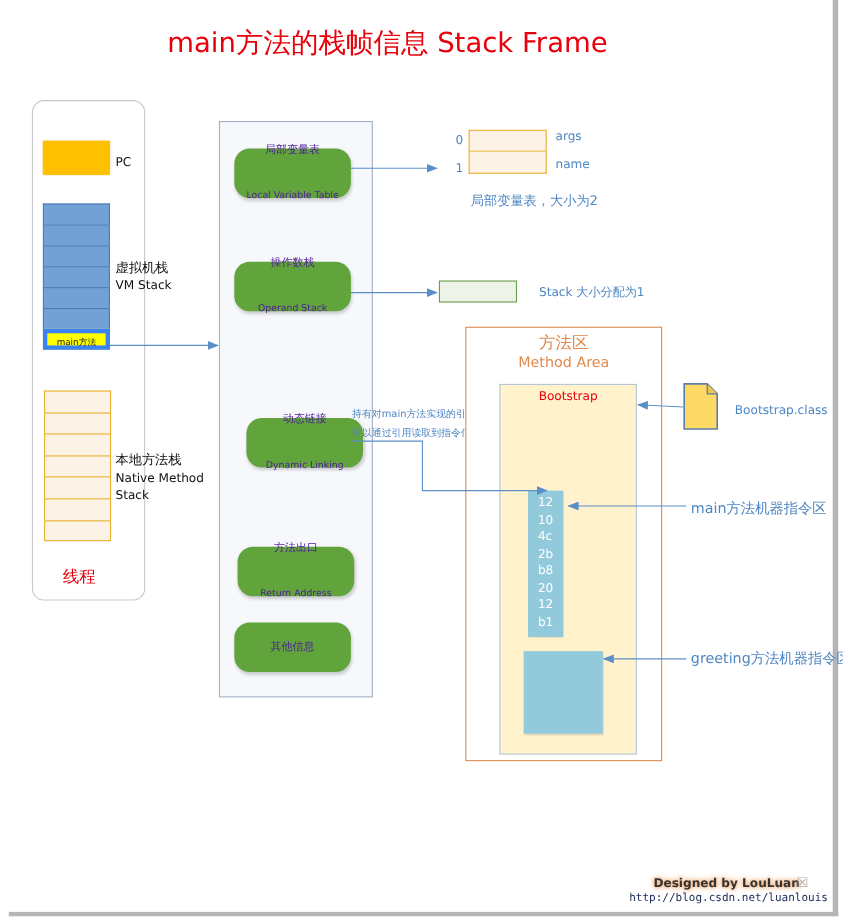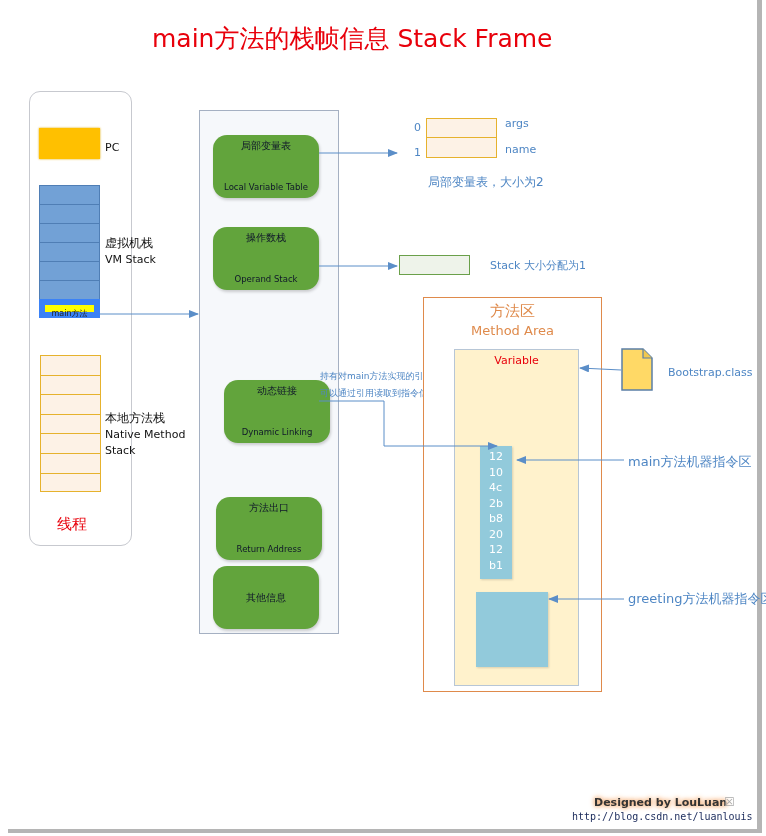--- a/index.html
+++ b/index.html
@@ -6,27 +6,27 @@
   body{width:766px;height:836px;position:relative;background:#ffffff;overflow:hidden;font-family:"DejaVu Sans","Liberation Sans",sans-serif;}
   .abs{position:absolute;}
   .page-shadow-r{left:757px;top:0;width:5px;height:832px;background:#b5b5b5;}
   .page-shadow-b{left:8px;top:829px;width:754px;height:4px;background:#b5b5b5;}
   .title{left:152px;top:22px;font-size:25px;color:#e8000b;white-space:nowrap;}
   .thread-box{left:29px;top:91px;width:103px;height:455px;border:1px solid #c7c9cf;border-radius:11px;background:#fff;box-sizing:border-box;}
   .pc{left:39px;top:128px;width:61px;height:31px;background:#ffc000;box-shadow:0 0 2px #e0aa00;}
   .lbl{font-size:11px;color:#111;white-space:nowrap;line-height:15px;}
   .vm-stack{left:39px;top:185px;width:61px;display:flex;flex-direction:column;}
   .vm-cell{height:19px;background:#72a1d6;border:1px solid #4f7eb5;border-bottom:none;box-sizing:border-box;}
-  .vm-main{height:19px;background:#ffff00;border:6px solid #3b82f6;box-sizing:border-box;font-size:8px;color:#222;text-align:center;line-height:17px;}
+  .vm-main{height:19px;background:#ffff00;border:4px solid #3b82f6;box-sizing:border-box;font-size:8px;color:#222;text-align:center;line-height:17px;}
   .native-stack{left:40px;top:355px;width:61px;display:flex;flex-direction:column;}
   .nat-cell{height:19.6px;background:#fdf2e6;border:1.5px solid #e6b22d;border-bottom:none;box-sizing:border-box;}
   .nat-cell:last-child{border-bottom:1.5px solid #e6b22d;}
   .thread-label{left:57px;top:515px;font-size:15px;color:#e8000b;}
   .frame-box{left:199px;top:110px;width:140px;height:524px;border:1px solid #a5b0c2;background:#f6f8fb;box-sizing:border-box;}
-  .pill{width:106px;height:63px;border-radius:14px;background:#62a43c;color:#0f172a;text-align:center;display:flex;flex-direction:column;justify-content:center;box-shadow:1px 2px 3px rgba(0,0,0,0.18);}
+  .pill{width:106px;height:45px;border-radius:14px;background:#62a43c;color:#4c1d95;text-align:center;display:flex;flex-direction:column;justify-content:center;box-shadow:1px 2px 3px rgba(0,0,0,0.18);}
   .pill .cn{font-size:10px;line-height:14px;}
   .pill .en{font-size:8.5px;line-height:13px;margin-top:28px;}
   .lvt-table{left:426px;top:118px;width:71px;}
   .lvt-cell{height:20px;background:#fdf2e6;border:1.5px solid #e6b22d;box-sizing:border-box;}
   .lvt-cell+.lvt-cell{border-top:none;}
   .blue-txt{color:#4e86c4;white-space:nowrap;}
   .op-box{left:399px;top:255px;width:71px;height:20px;background:#eef3ea;border:1.5px solid #6aa04a;box-sizing:border-box;}
   .ma-box{left:423px;top:297px;width:179px;height:395px;border:1.5px solid #df8a4b;box-sizing:border-box;background:#fff;}
   .ma-title-cn{left:423px;top:302px;width:179px;text-align:center;font-size:15px;color:#df8a4b;}
   .ma-title-en{left:423px;top:323px;width:179px;text-align:center;font-size:13px;color:#df8a4b;}
@@ -76,21 +76,21 @@
 <div class="abs lbl" style="left:105px;top:411px;font-size:12px;">本地方法栈</div>
 <div class="abs lbl" style="left:105px;top:427px;">Native Method</div>
 <div class="abs lbl" style="left:105px;top:443px;">Stack</div>
 <div class="abs thread-label">线程</div>
 
 <div class="abs frame-box"></div>
 <div class="abs pill" style="left:213px;top:135px;">
   <span class="cn">局部变量表</span>
   <span class="en">Local Variable Table</span>
 </div>
-<div class="abs pill" style="left:213px;top:227px;align-items:center;">
+<div class="abs pill" style="left:213px;top:238px;align-items:center;">
   <span class="cn">操作数栈</span>
   <span class="en">Operand Stack</span>
 </div>
 <div class="abs pill" style="left:224px;top:380px;">
   <span class="cn">动态链接</span>
   <span class="en">Dynamic Linking</span>
 </div>
 <div class="abs pill" style="left:216px;top:497px;">
   <span class="cn">方法出口</span>
   <span class="en">Return Address</span>
@@ -112,21 +112,21 @@
 <div class="abs op-box"></div>
 <div class="abs blue-txt" style="left:490px;top:258px;font-size:11px;">Stack 大小分配为1</div>
 
 <div class="abs blue-txt" style="left:320px;top:370px;font-size:9px;">持有对main方法实现的引用，</div>
 <div class="abs blue-txt" style="left:320px;top:387px;font-size:9px;">可以通过引用读取到指令信息</div>
 
 <div class="abs ma-box"></div>
 <div class="abs ma-title-cn">方法区</div>
 <div class="abs ma-title-en">Method Area</div>
 <div class="abs boot-box"></div>
-<div class="abs boot-title">Variable</div>
+<div class="abs boot-title">Bootstrap</div>
 <div class="abs instr">
   <span>12</span>
   <span>10</span>
   <span>4c</span>
   <span>2b</span>
   <span>b8</span>
   <span>20</span>
   <span>12</span>
   <span>b1</span>
 </div>

